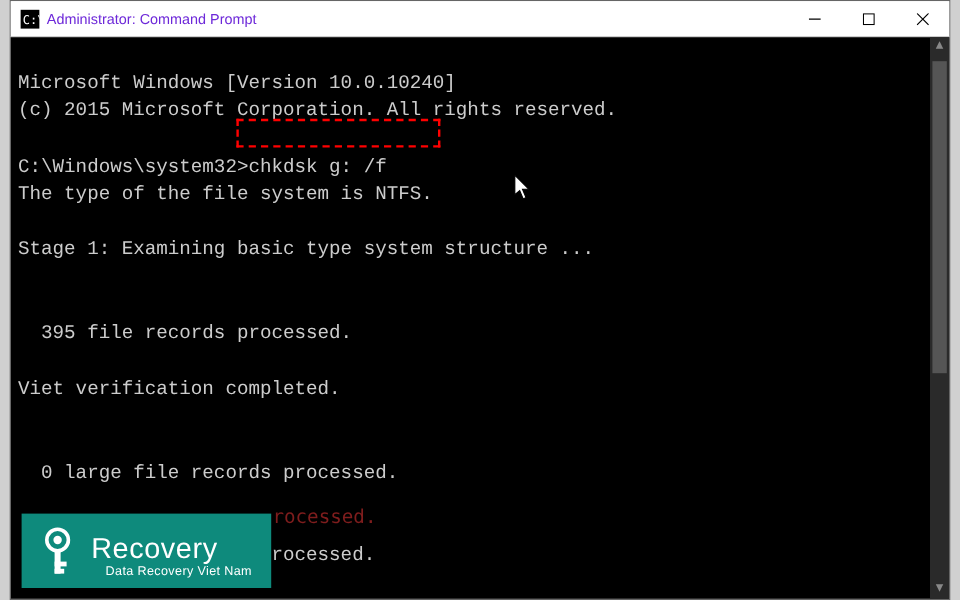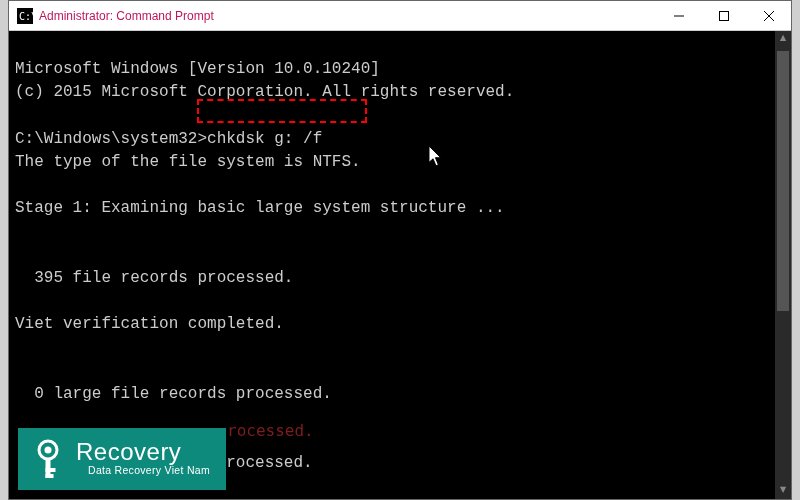--- a/index.html
+++ b/index.html
@@ -23,21 +23,21 @@
     display: flex;
     align-items: center;
     padding: 0 0 0 8px;
     border-bottom: 1px solid #ccc;
   }
   .title-icon {
     width: 16px; height: 16px;
     margin-right: 6px;
     display: inline-flex; align-items: center; justify-content: center;
   }
-  .title-text { font-size: 12px; color: #be185d; flex: 1; }
+  .title-text { font-size: 12px; color: #6d28d9; flex: 1; }
   .win-controls { display: flex; height: 100%; }
   .win-btn {
     width: 45px; height: 29px;
     display: flex; align-items: center; justify-content: center;
     color: #000;
   }
   .win-btn svg { width: 10px; height: 10px; }
 
   .console {
     background: #000;
@@ -82,21 +82,21 @@
   .scroll-arrow.up { top: 0; }
   .scroll-arrow.down { bottom: 0; }
 
   .watermark {
     position: absolute;
     left: 18px; bottom: 10px;
     background: #0e8a7c;
     color: #fff;
     padding: 10px 16px 8px 12px;
     display: flex;
-    align-items: flex-start;
+    align-items: flex-end;
     gap: 10px;
     font-family: Arial, sans-serif;
   }
   .wm-icon {
     width: 36px; height: 44px;
     display: flex; align-items: center; justify-content: center;
   }
   .wm-text .wm-title { font-size: 24px; font-weight: 400; letter-spacing: 0.5px; }
   .wm-text .wm-sub { font-size: 10.5px; letter-spacing: 0.3px; margin-top: -2px; padding-left: 12px; }
 </style>
@@ -132,21 +132,21 @@
     </div>
   </div>
 
   <div class="console">
 <span>Microsoft Windows [Version 10.0.10240]</span>
 <span>(c) 2015 Microsoft Corporation. All rights reserved.</span>
 <span></span>
 <span>C:\Windows\system32&gt;chkdsk g: /f</span>
 <span>The type of the file system is NTFS.</span>
 <span></span>
-<span>Stage 1: Examining basic large system structure ...</span>
+<span>Stage 1: Examining basic type system structure ...</span>
 <span></span>
 <span></span>
 <span>  395 file records processed.</span>
 <span></span>
 <span>Viet verification completed.</span>
 <span></span>
 <span></span>
 <span>  0 large file records processed.</span>
 <span></span>
 <span></span>

